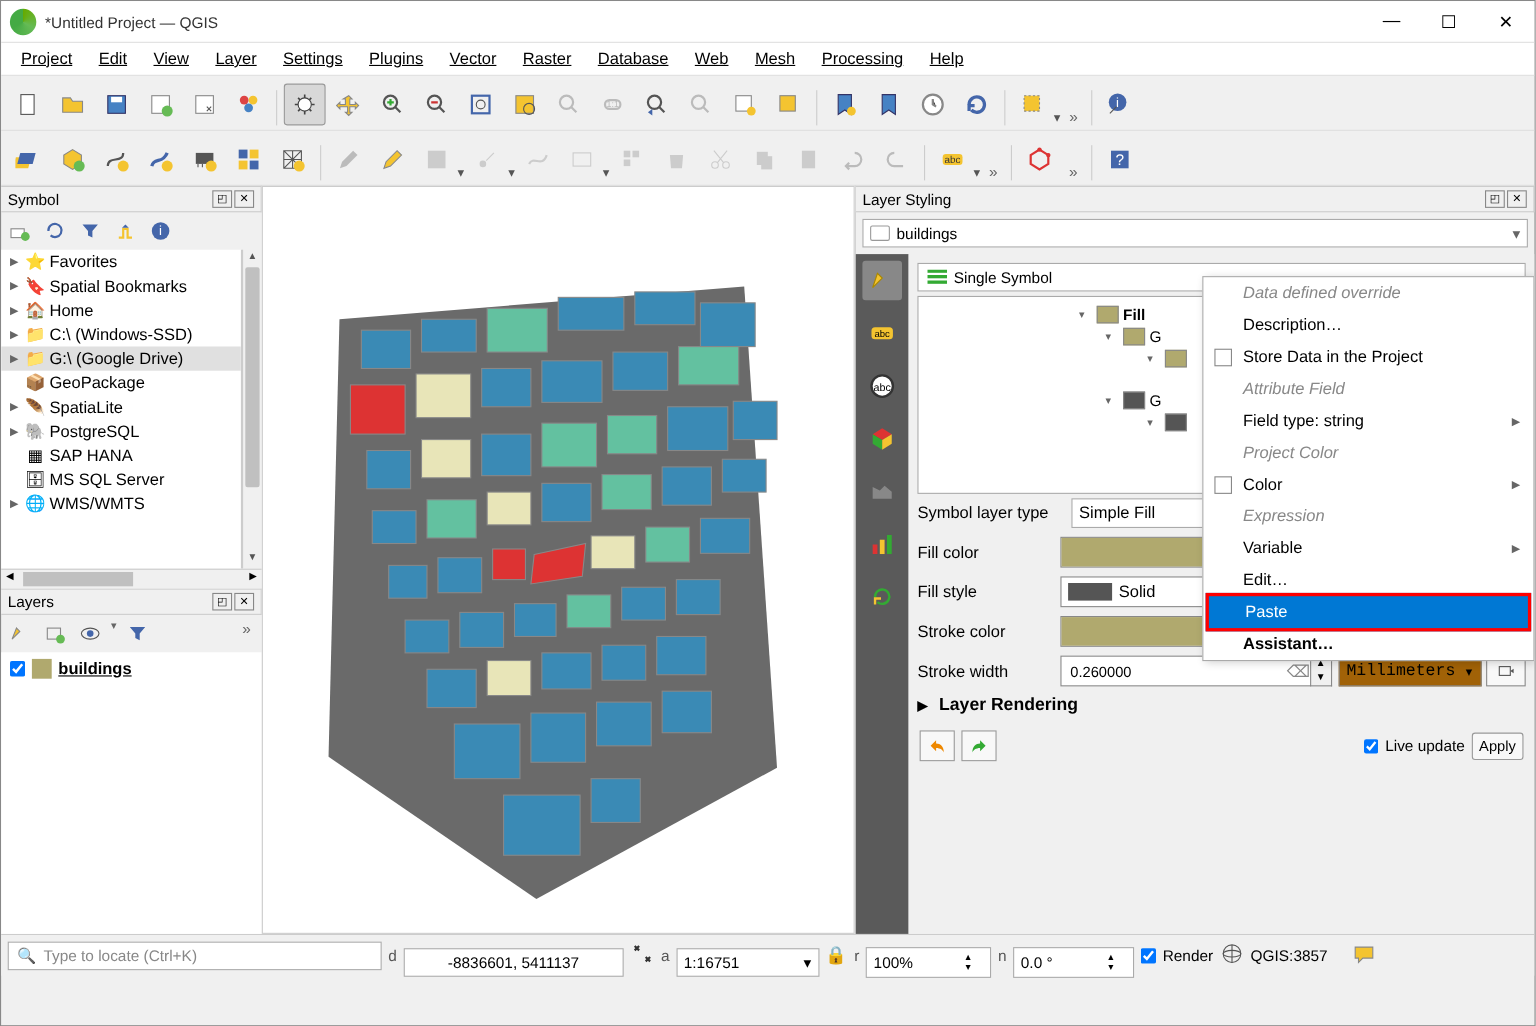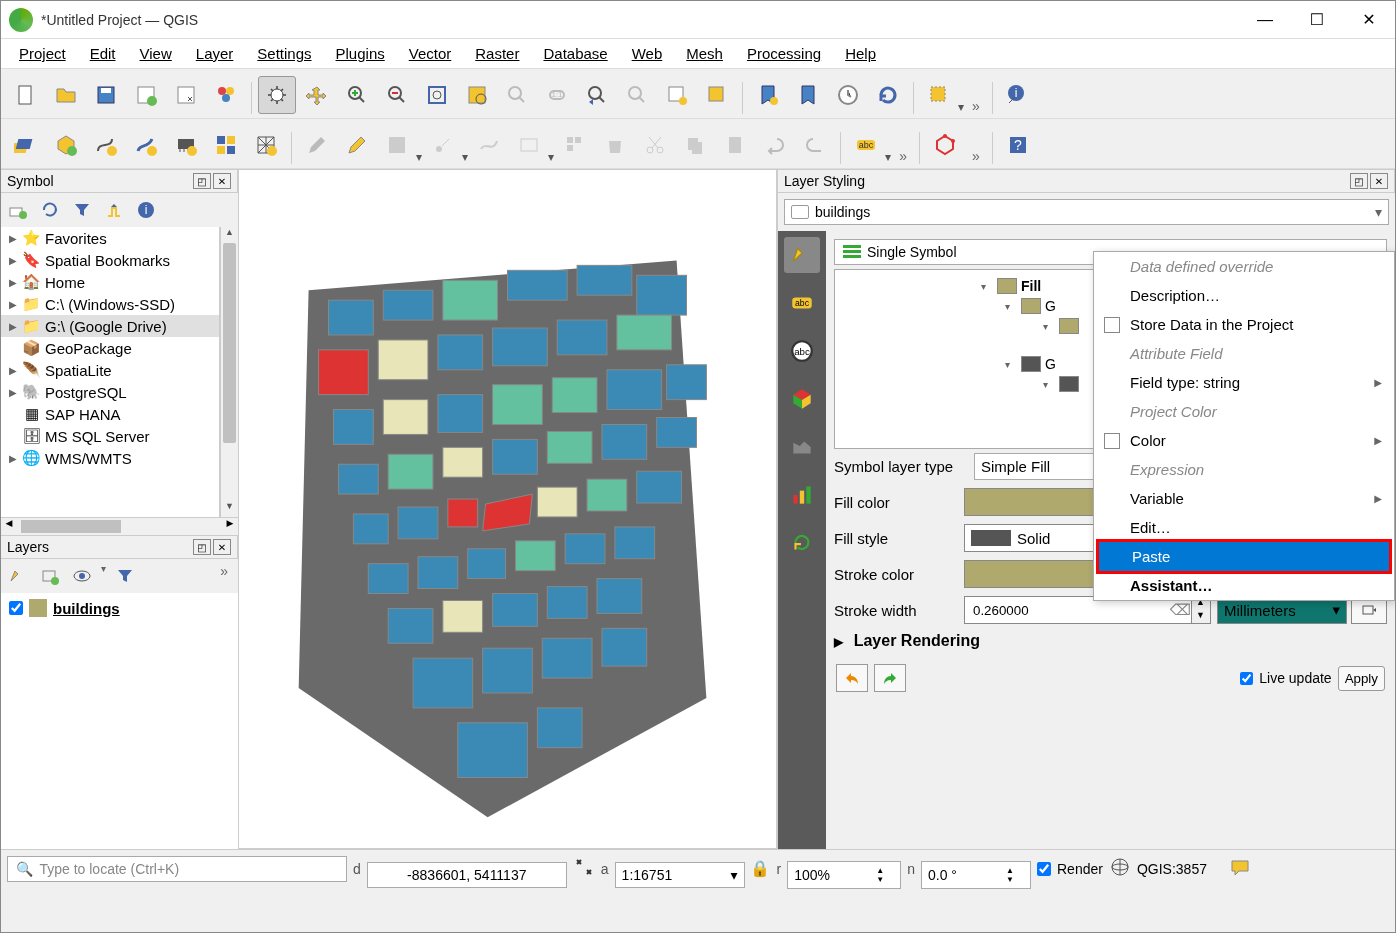--- a/index.html
+++ b/index.html
@@ -132,21 +132,21 @@
 .prop-row .plabel { width:130px; }
 .prop-row .colorbox { flex:1; height:28px; border:1px solid #888; display:flex; }
 .prop-row .colorbox .cfill { flex:1; }
 .prop-row .dcarrow { width:20px; border-left:1px solid #888; display:flex; align-items:center; justify-content:center; }
 .prop-row .ddbtn { width:36px; height:28px; border:1px solid #888; margin-left:4px; display:flex; align-items:center; justify-content:center; background:#f8f8f8; }
 .prop-row .styleselect { flex:1; border:1px solid #888; background:#fff; display:flex; align-items:center; height:28px; }
 .prop-row .styleselect .sswatch { width:40px; height:16px; background:#555; margin:0 6px; }
 .prop-row input[type=text] { flex:1; border:1px solid #888; padding:4px 8px; height:28px; }
 .prop-row .spinbtns { width:20px; display:flex; flex-direction:column; border:1px solid #888; border-left:none; height:28px; }
 .prop-row .spinbtns div { flex:1; font-size:9px; text-align:center; }
-.prop-row .unitsel { width:130px; border:1px solid #888; padding:4px 6px; margin-left:6px; background:#0f766e; display:flex; align-items:center; height:28px; }
+.prop-row .unitsel { width:130px; border:1px solid #888; padding:4px 6px; margin-left:6px; background:#a16207; display:flex; align-items:center; height:28px;font-family:Liberation Mono, monospace; }
 .layer-rendering { margin:8px 4px; font-size:16px; font-weight:bold; }
 .layer-rendering .rtri { font-size:12px; margin-right:6px; }
 .styling-footer { display:flex; align-items:center; padding:6px; gap:6px; }
 .sf-btn { width:32px; height:28px; border:1px solid #999; background:#f8f8f8; display:flex; align-items:center; justify-content:center; }
 .sf-spacer { flex:1; }
 .sf-apply { padding:4px 6px; border:1px solid #999; background:#f8f8f8; border-radius:3px; }
 
 
 .context-menu {
   position:absolute;

